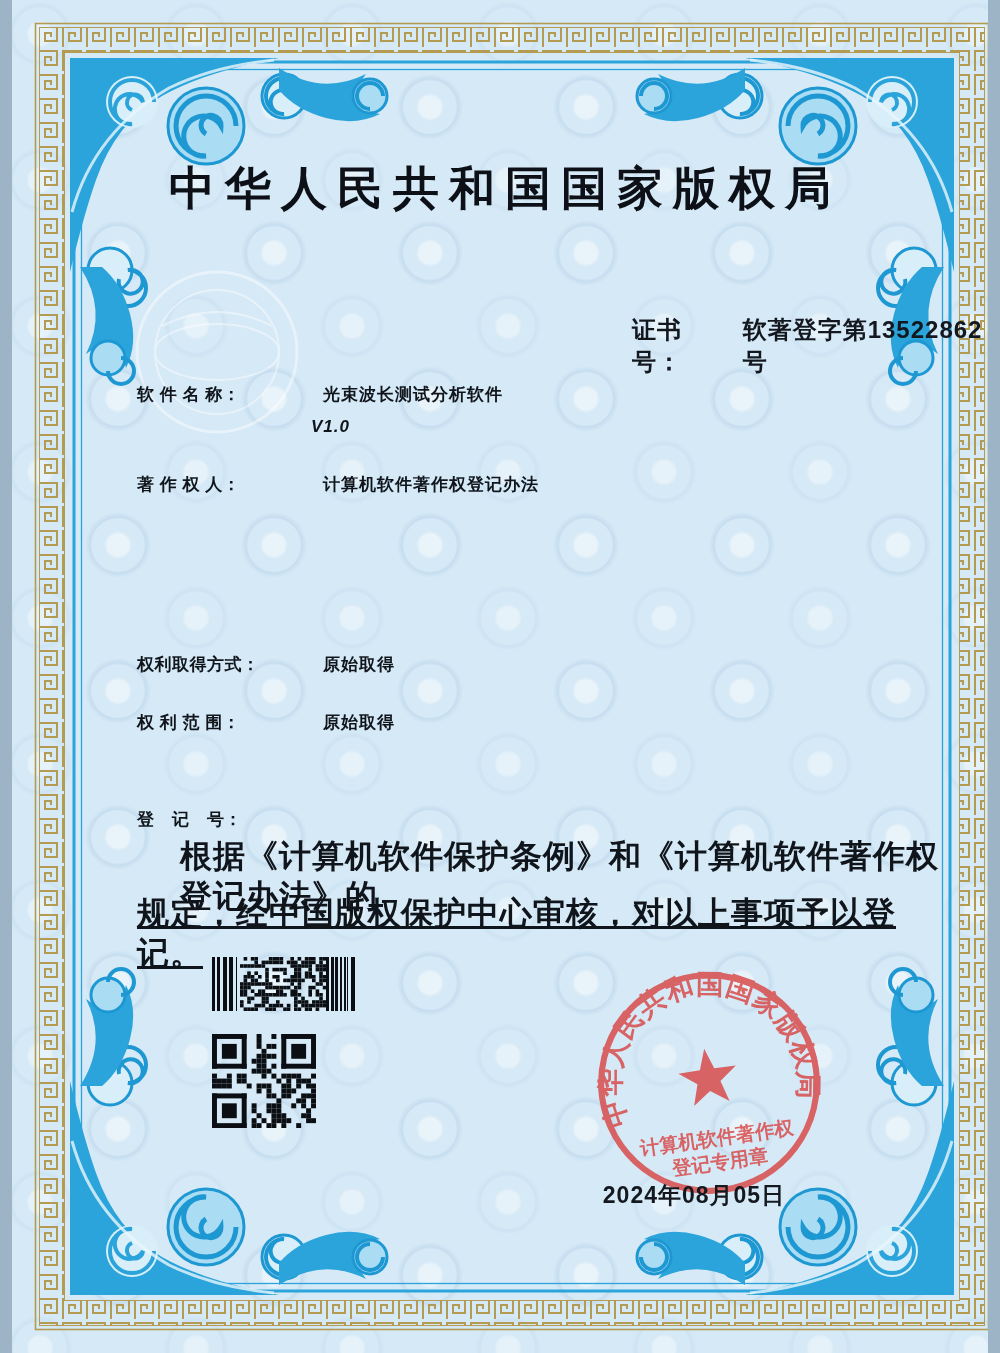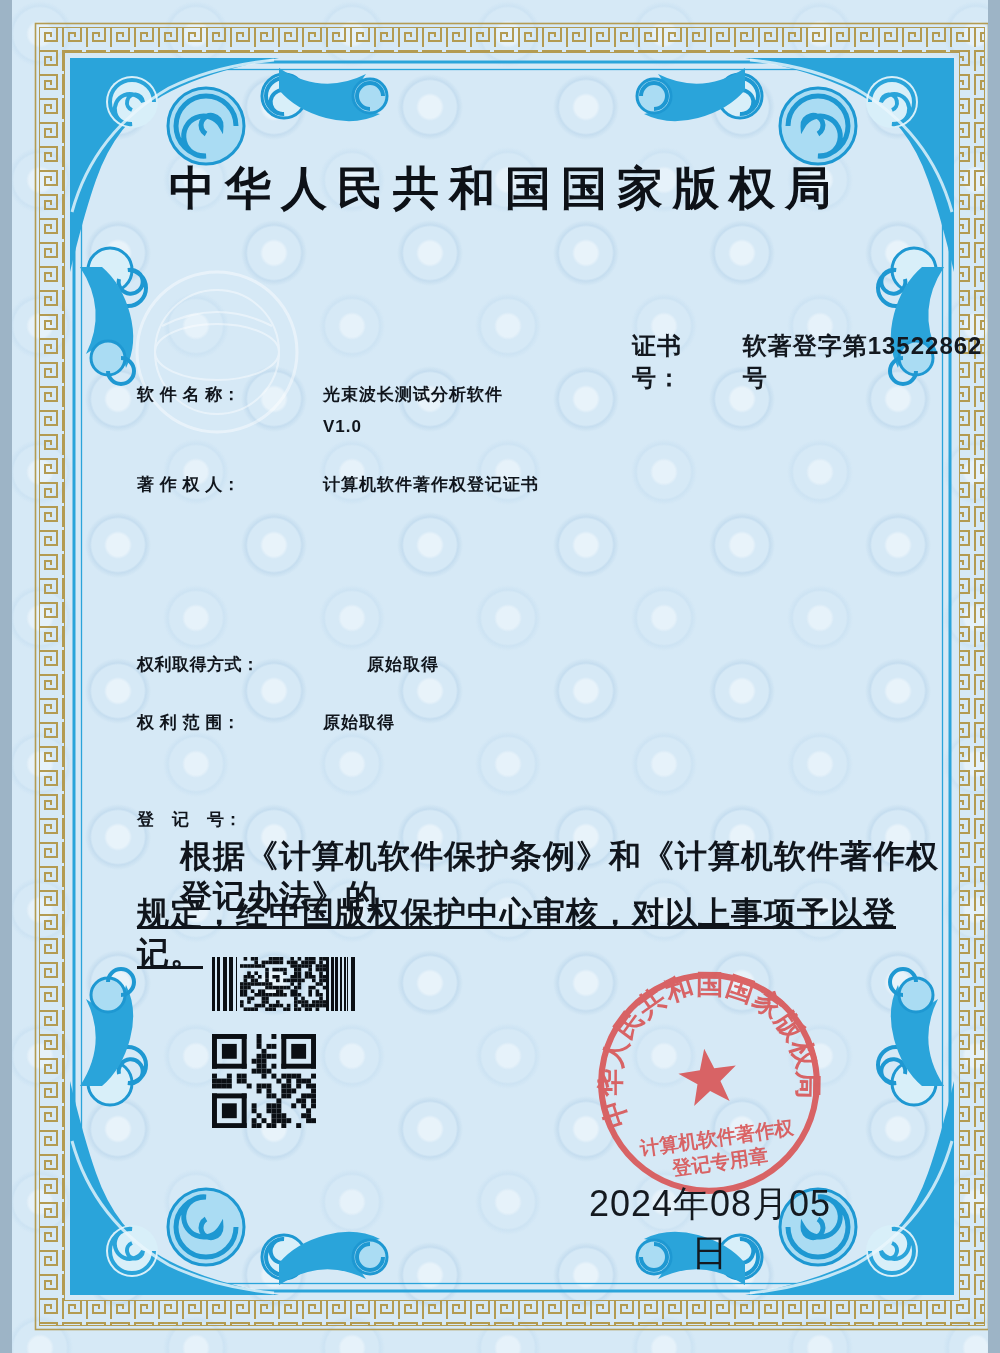--- a/index.html
+++ b/index.html
@@ -18,41 +18,41 @@
   }
   .frame-svg{position:absolute;left:0;top:0;z-index:1;pointer-events:none;}
   .layer{position:absolute;z-index:2;}
   .cn-serif{font-family:"Liberation Serif","DejaVu Serif",serif;}
 
   .title{left:0;right:0;text-align:center;font-weight:700;color:#0d1117;
          font-size:46px;letter-spacing:10px;padding-left:10px;line-height:1.1;}
   .title-authority{top:164px;}
   .title-cert{top:230px;}
 
-  .certno{top:330px;left:620px;display:flex;align-items:baseline;gap:18px;
+  .certno{top:314px;left:620px;display:flex;align-items:baseline;gap:18px;
           font-size:24px;font-weight:700;color:#13181f;letter-spacing:1px;}
 
   .field-row{position:absolute;left:125px;display:flex;align-items:center;z-index:2;
              font-size:17px;font-weight:700;color:#10151c;}
   .field-row .lbl{width:186px;flex:0 0 186px;letter-spacing:.5px;}
   .field-row .val{letter-spacing:1px;}
-  .row-name{top:383px;} .row-version{top:417px;left:311px;} .row-owner{top:473px;}
-  .row-acq{top:653px;gap:44px;} .row-scope{top:711px;} .row-reg{top:808px;}
+  .row-name{top:383px;} .row-version{top:417px;left:299px;font-style:italic;} .row-owner{top:473px;}
+  .row-acq{top:653px;} .row-scope{top:711px;} .row-reg{top:808px;}
 
   .stmt{left:125px;width:770px;font-size:32px;font-weight:700;color:#10151c;
         letter-spacing:1px;line-height:1.25;}
   .stmt-1{top:836px;left:168px;}
   .stmt-2{top:893px;text-decoration:underline;}
 
   .barcode{left:200px;top:957px;width:143px;height:54px;}
   .qrcode{left:200px;top:1034px;width:104px;height:94px;}
 
   .seal{left:580px;top:966px;width:234px;height:234px;}
-  .date{top:1180px;left:568px;width:260px;text-align:center;
-        font-size:36px;font-weight:400;color:#14191f;letter-spacing:1px;z-index:3;}
+  .date{top:1180px;left:552px;width:260px;text-align:center;
+        font-size:23px;font-weight:700;color:#14191f;letter-spacing:1px;z-index:3;}
 </style>
 </head>
 <body>
 
 <div class="page">
 
   <svg class="frame-svg" width="1000" height="1353" viewBox="0 0 1000 1353">
     <defs>
       <pattern id="meander" width="24" height="24" patternUnits="userSpaceOnUse">
         <path d="M3,23 V3 H21 V17 H9 V9 H15 V13" fill="none" stroke="#b39b52" stroke-width="2"></path>
@@ -111,21 +111,21 @@
 
   <div class="field-row row-name">
     <span class="lbl">软 件 名 称：</span>
     <span class="val">光束波长测试分析软件</span>
   </div>
   <div class="field-row row-version">
     <span class="val">V1.0</span>
   </div>
   <div class="field-row row-owner">
     <span class="lbl">著 作 权 人：</span>
-    <span class="val">计算机软件著作权登记证书</span>
+    <span class="val">计算机软件著作权登记办法</span>
   </div>
   <div class="field-row row-acq">
     <span class="lbl">权利取得方式：</span>
     <span class="val">原始取得</span>
   </div>
   <div class="field-row row-scope">
     <span class="lbl">权 利 范 围：</span>
     <span class="val">原始取得</span>
   </div>
   <div class="field-row row-reg">

